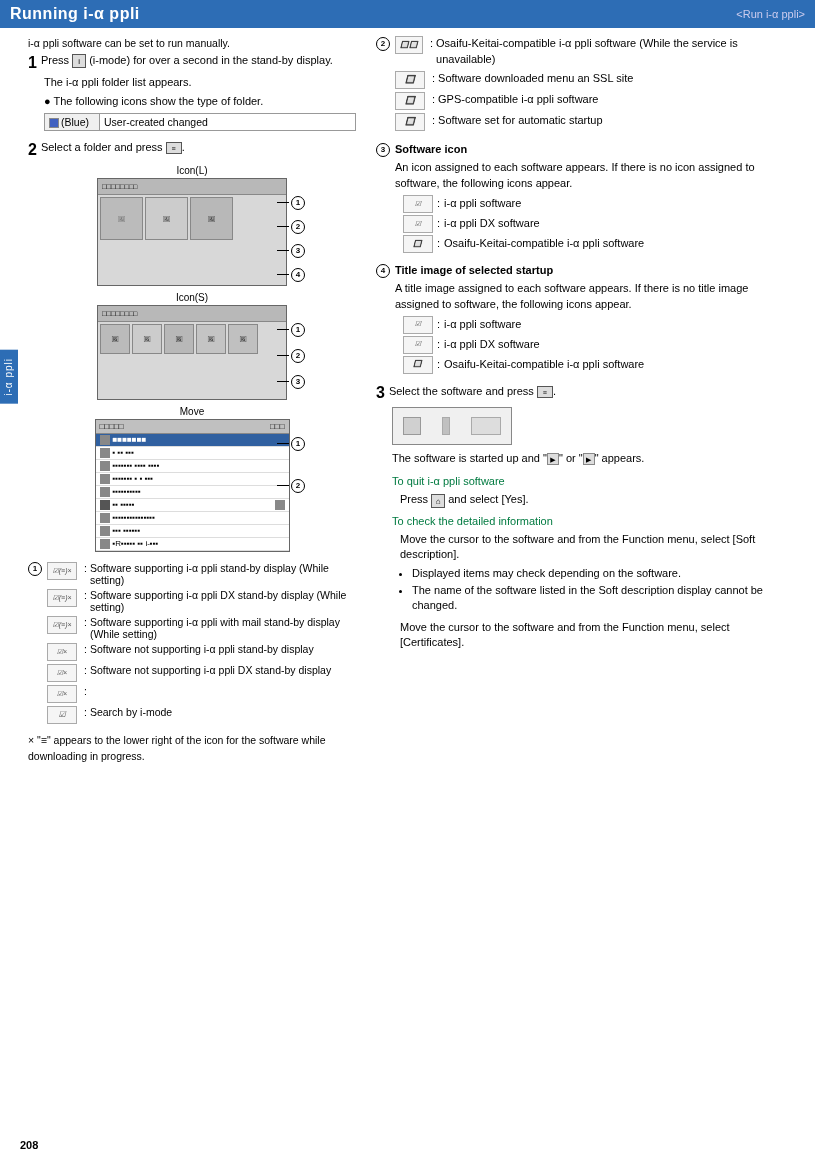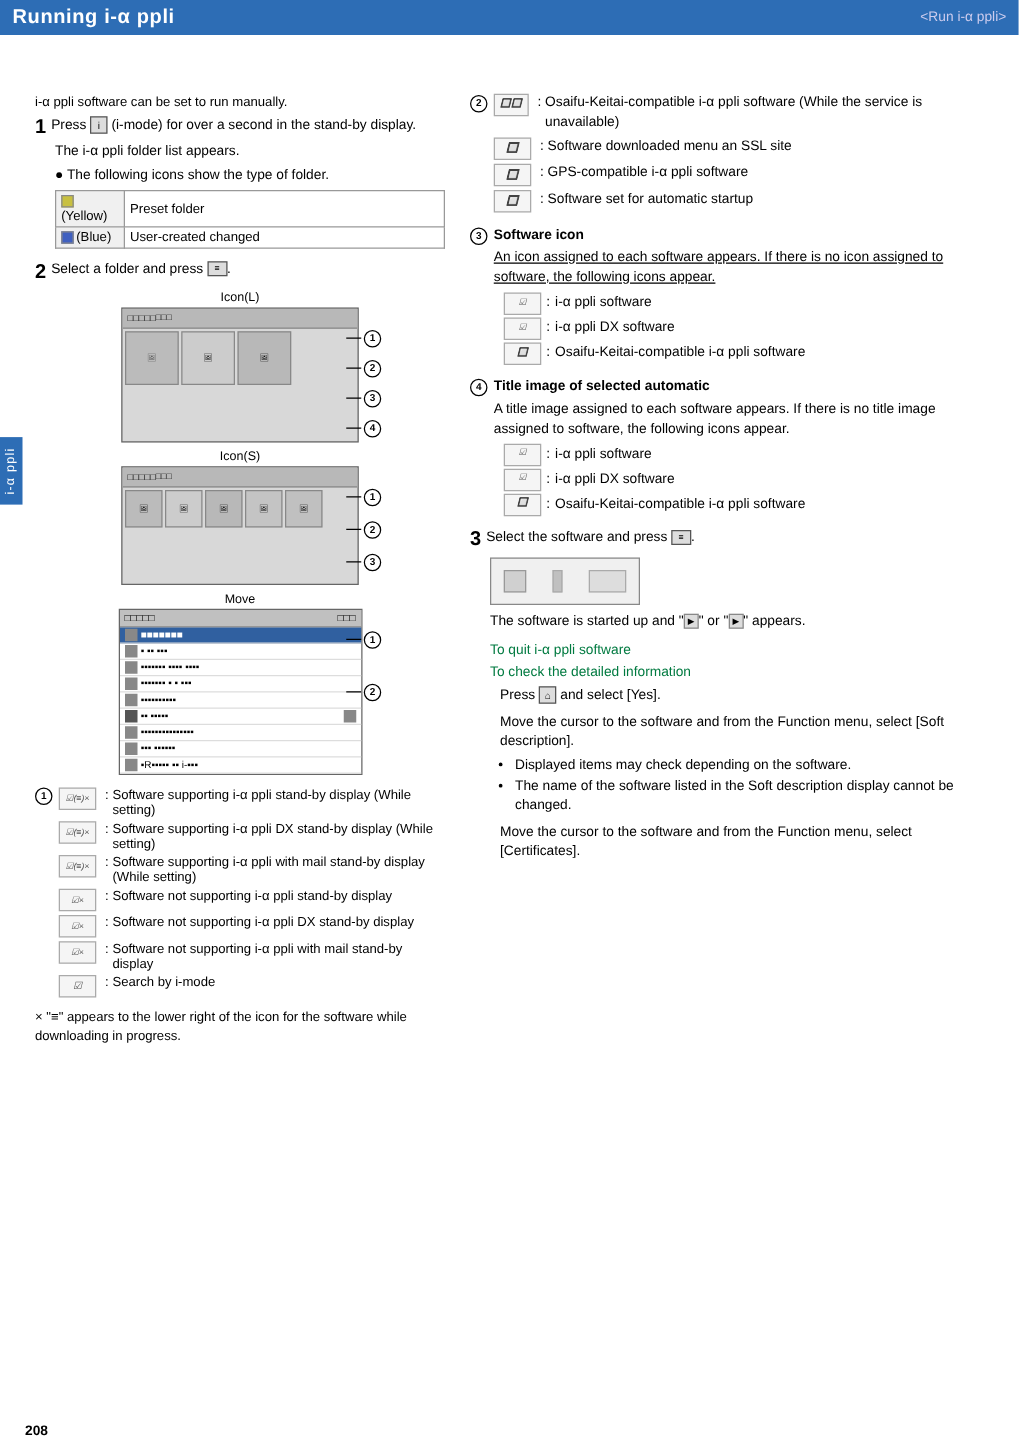--- a/index.html
+++ b/index.html
@@ -46,22 +46,21 @@
       transform: rotate(180deg);
       font-size: 10px;
       padding: 8px 3px;
       text-align: center;
       letter-spacing: 1px;
     }
 
     
     .main-content {
       display: flex;
-      padding: 20px 20px 8px 28px;
-      margin-top: 27px;
+      padding: 8px 20px 8px 28px;
     }
     .left-col {
       width: 340px;
       flex-shrink: 0;
       padding-right: 12px;
     }
     .right-col {
       flex: 1;
       padding-left: 8px;
     }
@@ -270,24 +269,20 @@
     <div class="step">
       <div class="step-header">
         <span class="step-number">1</span>
         <span class="step-title">Press <span style="display:inline-block;width:14px;height:14px;border:1px solid #555;background:#ddd;font-size:8px;text-align:center;line-height:14px;vertical-align:middle;">i</span> (i-mode) for over a second in the stand-by display.</span>
       </div>
       <div class="step-body">
         <p>The i-α ppli folder list appears.</p>
         <p>● The following icons show the type of folder.</p>
         <table class="icon-table">
           <tbody>
-              <tr>
-            <td><span style="display:inline-block;width:10px;height:10px;background:#c8c040;border:1px solid #888;vertical-align:middle;margin-right:2px;"></span><span>(Yellow)</span></td>
-            <td>Preset folder</td>
-          </tr>
           <tr>
             <td><span style="display:inline-block;width:10px;height:10px;background:#4060c0;border:1px solid #888;vertical-align:middle;margin-right:2px;"></span><span>(Blue)</span></td>
             <td>User-created changed</td>
           </tr>
         </tbody>
           </table>
       </div>
     </div>
 
     <div class="step">
@@ -459,21 +454,20 @@
 
           <div style="display:flex;align-items:flex-start;margin-bottom:3px;">
             <div class="icon-box" style="font-size:7px;">☑×</div>
             <span style="margin:0 3px;">:</span>
             <span>Software not supporting i-α ppli DX stand-by display</span>
           </div>
 
           <div style="display:flex;align-items:flex-start;margin-bottom:3px;">
             <div class="icon-box" style="font-size:7px;">☑×</div>
             <span style="margin:0 3px;">:</span>
-            <span>Software not supporting i-α ppli with mail stand-by display</span>
           </div>
 
           <div style="display:flex;align-items:flex-start;margin-bottom:3px;">
             <div class="icon-box" style="font-size:8px;">☑</div>
             <span style="margin:0 3px;">:</span>
             <span>Search by i-mode</span>
           </div>
         </div>
       </div>
 
@@ -514,21 +508,21 @@
           </div>
         </div>
       </div>
     </div>
 
     <div class="right-section">
       <div style="display:flex;align-items:flex-start;margin-bottom:4px;">
         <span class="callout-circle" style="margin-right:5px;flex-shrink:0;margin-top:1px;">3</span>
         <div>
           <strong>Software icon</strong>
-          <p style="margin-top:2px;text-decoration:underline;">An icon assigned to each software appears. If there is no icon assigned to software, the following icons appear.</p>
+          <p style="margin-top:2px;">An icon assigned to each software appears. If there is no icon assigned to software, the following icons appear.</p>
           <ul class="bullet-list" style="list-style:none;margin-left:8px;margin-top:3px;">
             <li style="display:flex;align-items:center;margin-bottom:2px;">
               <div class="icon-box" style="font-size:7px;margin-right:4px;">☑</div>
               <span style="margin-right:4px;">:</span>
               <span>i-α ppli software</span>
             </li>
             <li style="display:flex;align-items:center;margin-bottom:2px;">
               <div class="icon-box" style="font-size:7px;margin-right:4px;">☑</div>
               <span style="margin-right:4px;">:</span>
               <span>i-α ppli DX software</span>
@@ -540,21 +534,21 @@
             </li>
           </ul>
         </div>
       </div>
     </div>
 
     <div class="right-section">
       <div style="display:flex;align-items:flex-start;margin-bottom:4px;">
         <span class="callout-circle" style="margin-right:5px;flex-shrink:0;margin-top:1px;">4</span>
         <div>
-          <strong>Title image of selected automatic</strong>
+          <strong>Title image of selected startup</strong>
           <p style="margin-top:2px;">A title image assigned to each software appears. If there is no title image assigned to software, the following icons appear.</p>
           <ul class="bullet-list" style="list-style:none;margin-left:8px;margin-top:3px;">
             <li style="display:flex;align-items:center;margin-bottom:2px;">
               <div class="icon-box" style="font-size:7px;margin-right:4px;">☑</div>
               <span style="margin-right:4px;">:</span>
               <span>i-α ppli software</span>
             </li>
             <li style="display:flex;align-items:center;margin-bottom:2px;">
               <div class="icon-box" style="font-size:7px;margin-right:4px;">☑</div>
               <span style="margin-right:4px;">:</span>
@@ -582,23 +576,23 @@
           <div style="width:8px;height:18px;background:#c0c0c0;border:1px solid #aaa;"></div>
           <div style="width:30px;height:18px;background:#ddd;border:1px solid #aaa;"></div>
         </div>
       </div>
       <p style="margin-left:16px;margin-bottom:6px;font-size:11px;line-height:1.4;">The software is started up and "<span style="display:inline-block;width:12px;height:12px;background:#ddd;border:1px solid #888;font-size:7px;text-align:center;line-height:12px;vertical-align:middle;">▶</span>" or "<span style="display:inline-block;width:12px;height:12px;background:#ddd;border:1px solid #888;font-size:7px;text-align:center;line-height:12px;vertical-align:middle;">▶</span>" appears.</p>
     </div>
 
     <div class="right-section" style="margin-left:16px;">
 
       <p style="color:#007a40;font-size:11px;margin-bottom:2px;">To quit i-α ppli software</p>
+      <p style="margin-left:8px;margin-bottom:6px;font-size:11px;line-height:1.4;">Press <span style="display:inline-block;width:14px;height:14px;border:1px solid #555;background:#ddd;font-size:8px;text-align:center;line-height:14px;vertical-align:middle;">⌂</span> and select [Yes].</p>
+
       <p style="color:#007a40;font-size:11px;margin-bottom:2px;">To check the detailed information</p>
-
-      <p style="margin-left:8px;margin-bottom:6px;font-size:11px;line-height:1.4;">Press <span style="display:inline-block;width:14px;height:14px;border:1px solid #555;background:#ddd;font-size:8px;text-align:center;line-height:14px;vertical-align:middle;">⌂</span> and select [Yes].</p>
       <p style="margin-left:8px;margin-bottom:3px;font-size:11px;line-height:1.4;">Move the cursor to the software and from the Function menu, select [Soft description].</p>
       <ul class="bullet-list" style="margin-left:20px;margin-bottom:6px;">
         <li style="margin-bottom:2px;font-size:11px;line-height:1.4;">Displayed items may check depending on the software.</li>
         <li style="margin-bottom:2px;font-size:11px;line-height:1.4;">The name of the software listed in the Soft description display cannot be changed.</li>
       </ul>
 
       <p style="margin-left:8px;font-size:11px;line-height:1.4;">Move the cursor to the software and from the Function menu, select [Certificates].</p>
     </div>
 
   </div>

